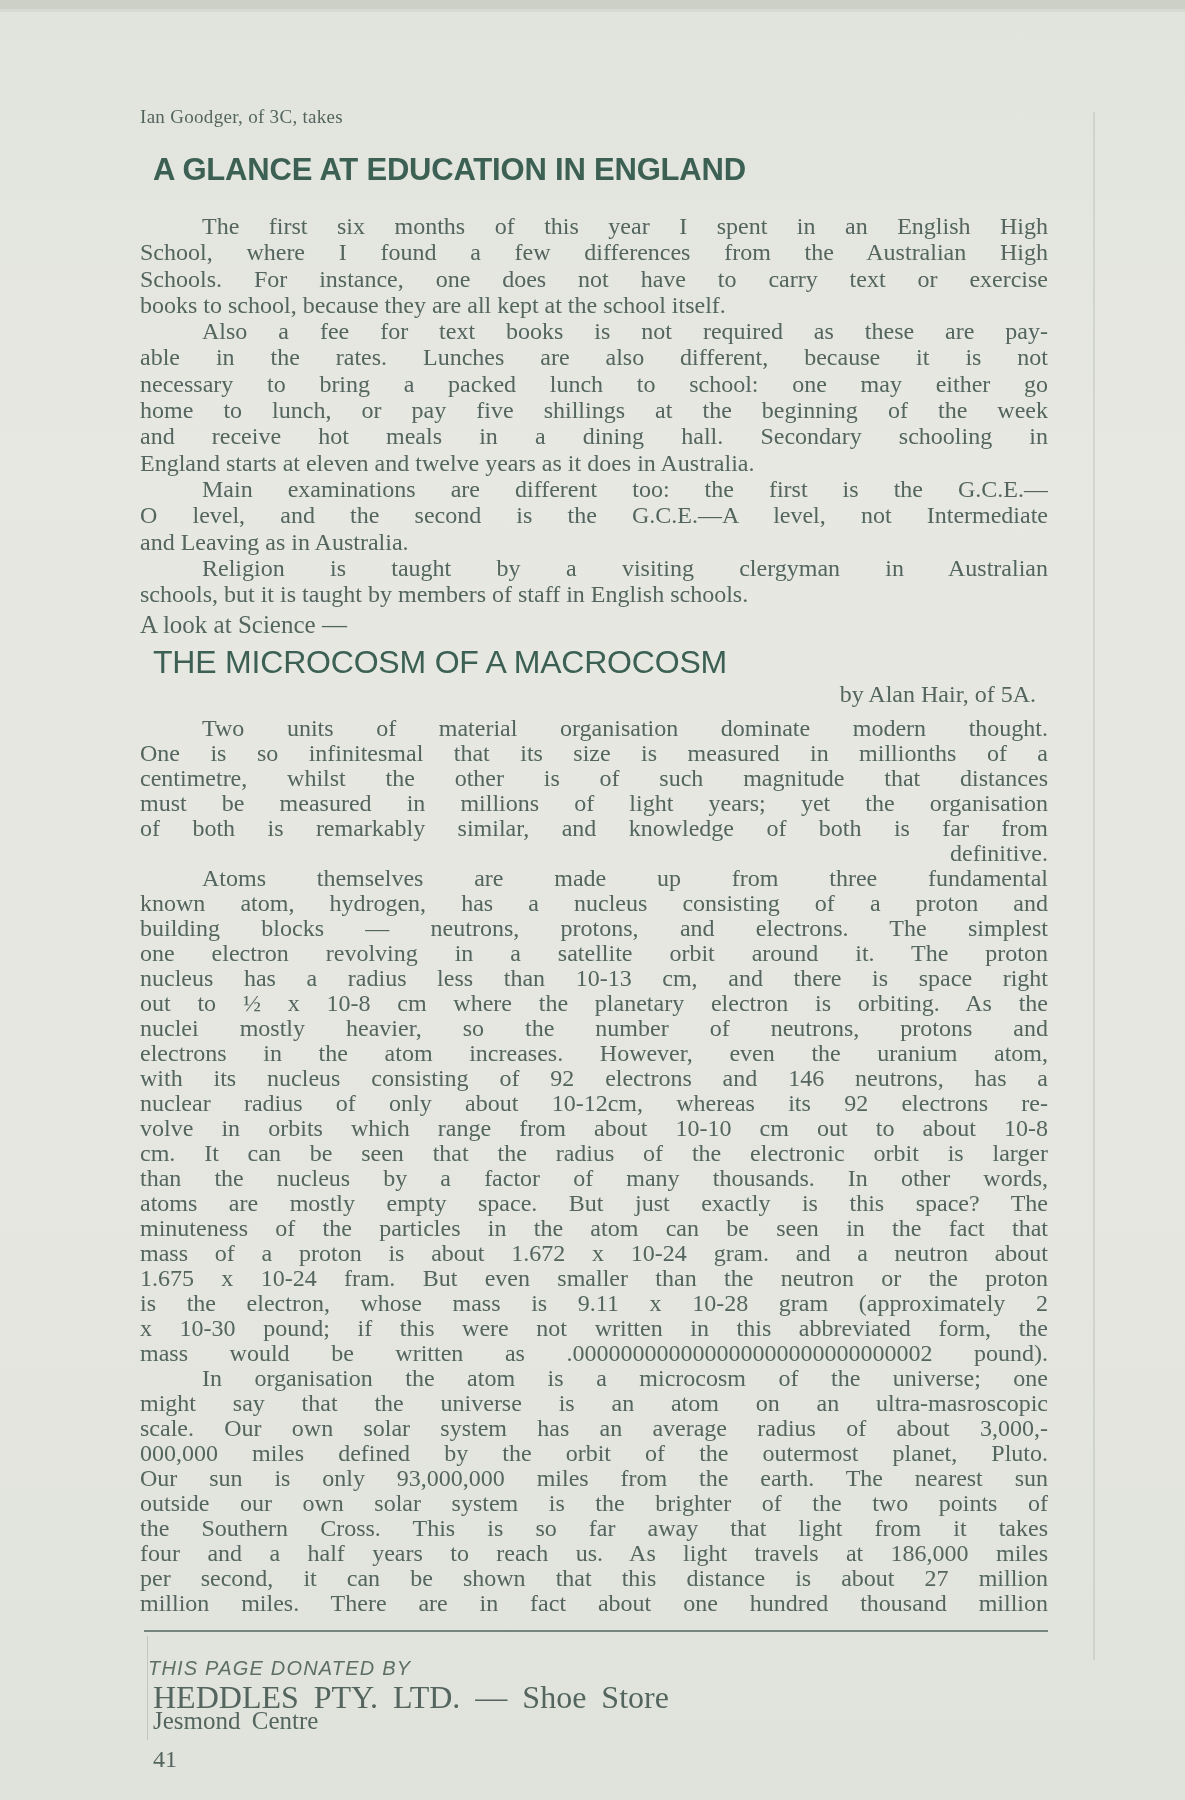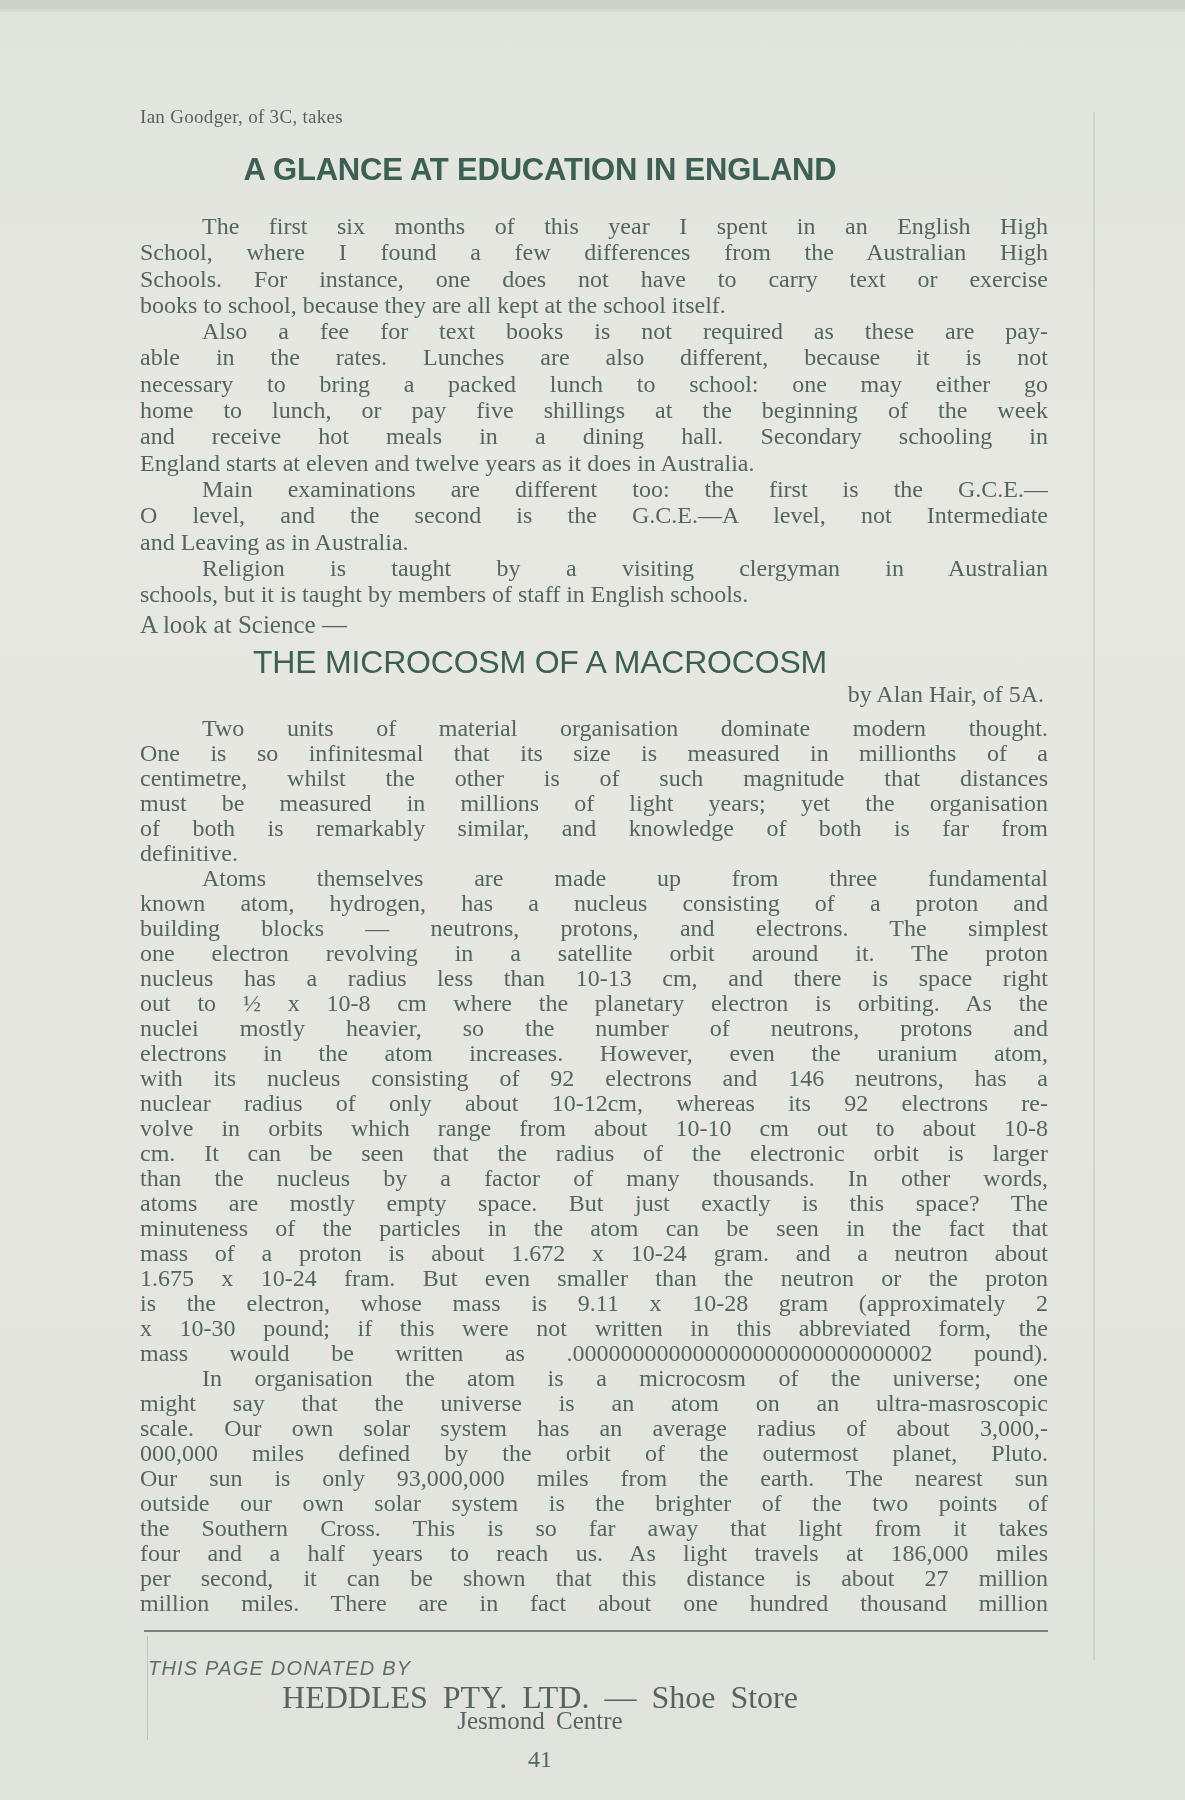--- a/index.html
+++ b/index.html
@@ -14,32 +14,32 @@
   }
   .top-band{position:absolute;top:0;left:0;right:0;height:9px;background:#ccd0c6;}
   .top-band2{position:absolute;top:9px;left:0;right:0;height:3px;background:#d8dbd2;}
   .right-edge{position:absolute;top:112px;left:1093px;width:2px;height:1548px;background:rgba(120,132,122,0.18);}
   .left-edge-bottom{position:absolute;left:147px;top:1636px;height:104px;width:1px;background:rgba(120,132,122,0.30);}
 
   .column{position:absolute;left:140px;top:0;width:908px;height:1800px;}
 
   .kicker{position:absolute;top:106px;left:0;font-size:19px;letter-spacing:0.3px;}
 
-  .center-box{position:absolute;left:0;width:800px;text-align:center;}
+  .center-box{position:absolute;left:13px;width:800px;}
   .h1{top:152px;font-family:"Liberation Sans",sans-serif;font-weight:bold;font-size:31px;color:#3c6054;letter-spacing:-0.2px;}
   .h2{top:644px;font-family:"Liberation Sans",sans-serif;font-weight:normal;font-size:32px;color:#3c6054;letter-spacing:-0.2px;}
 
   .leadin{position:absolute;top:611px;left:0;font-size:25px;}
-  .byline{position:absolute;top:681px;right:4px;font-size:24px;}
+  .byline{position:absolute;top:681px;right:12px;font-size:24px;}
 
   .body{position:absolute;left:0;width:908px;font-size:24px;}
   .b1{top:213px;}
   .b2{top:716px;}
   .b1 .tl{height:26.3px;line-height:26.3px;}
-  .b2 .tl{height:25px;line-height:25px;}
+  .b2 .tl{height:25px;line-height:25px;text-align:right;}
   .tl{overflow:hidden;}
   .tl.j{text-align:justify;text-align-last:justify;text-justify:inter-word;}
   .tl.ind{padding-left:62px;}
 
   .rule{position:absolute;top:1630px;left:4px;width:904px;height:2px;background:#76857d;}
   .donated{
     position:absolute;top:1657px;left:8px;
     font-family:"Liberation Sans",sans-serif;font-style:italic;
     font-size:20px;letter-spacing:1.2px;color:#5d6e67;
   }

